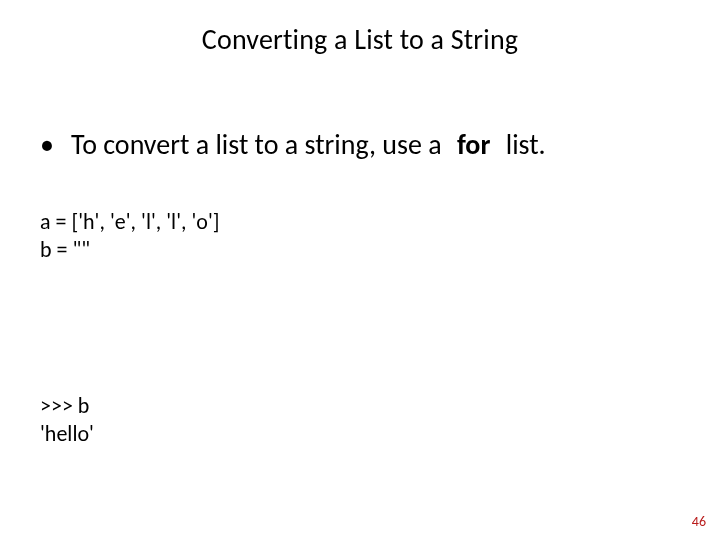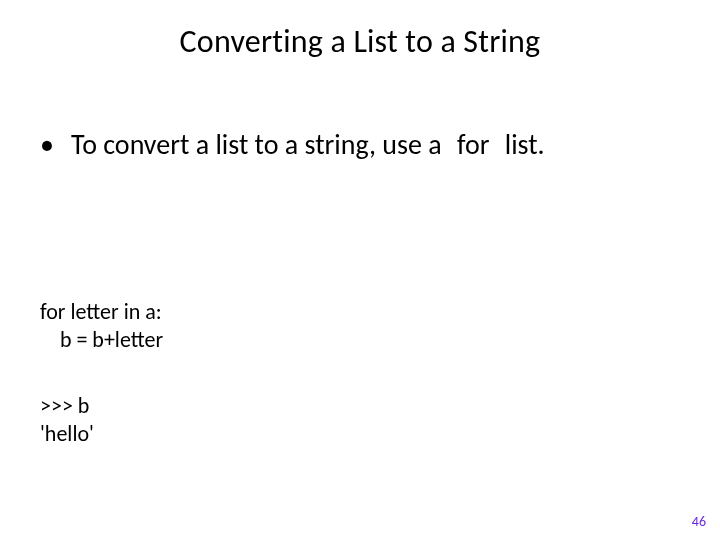--- a/index.html
+++ b/index.html
@@ -18,21 +18,21 @@
     height: 540px;
     position: relative;
     box-sizing: border-box;
   }
   .title {
     position: absolute;
     top: 22px;
     left: 0;
     width: 720px;
     text-align: center;
-    font-size: 32px;
+    font-size: 28px;
     font-weight: 400;
     letter-spacing: 0.2px;
   }
   .intro {
     position: absolute;
     top: 128px;
     left: 40px;
     right: 40px;
     font-size: 28px;
     line-height: 1.2;
@@ -40,55 +40,55 @@
   .intro .bullet {
     display: inline-block;
     width: 22px;
     vertical-align: top;
   }
   .intro .text {
     display: inline;
     margin-left: 9px;
   }
   .intro .bold {
-    font-weight: 400;
+    font-weight: 700;
   }
   .code-block {
     position: absolute;
     left: 40px;
     right: 40px;
     font-size: 22px;
     line-height: 1.25;
     white-space: pre;
     font-family: Calibri, "Segoe UI", Arial, sans-serif;
   }
   .block-assign { top: 208px; }
   .block-loop   { top: 298px; }
   .block-repl   { top: 392px; }
   .page-num {
     position: absolute;
     right: 14px;
     bottom: 10px;
     font-size: 14px;
-    color: #6d28d9;
+    color: #b91c1c;
   }
 </style>
 </head>
 <body>
 
 <div class="slide">
 
   <div class="title">Converting a List to a String</div>
 
   <div class="intro">
     <span class="bullet">•</span><span class="text">To convert a list to a string, use a </span><span class="text bold">for</span><span class="text"> list.</span>
   </div>
 
+  <div class="code-block block-assign">a = ['h', 'e', 'l', 'l', 'o']
+b = ""</div>
 
-  <div class="code-block block-loop">for letter in a:
-    b = b+letter</div>
 
   <div class="code-block block-repl">&gt;&gt;&gt; b
 'hello'</div>
 
   <div class="page-num">46</div>
 
 </div>
 
 </body></html>

